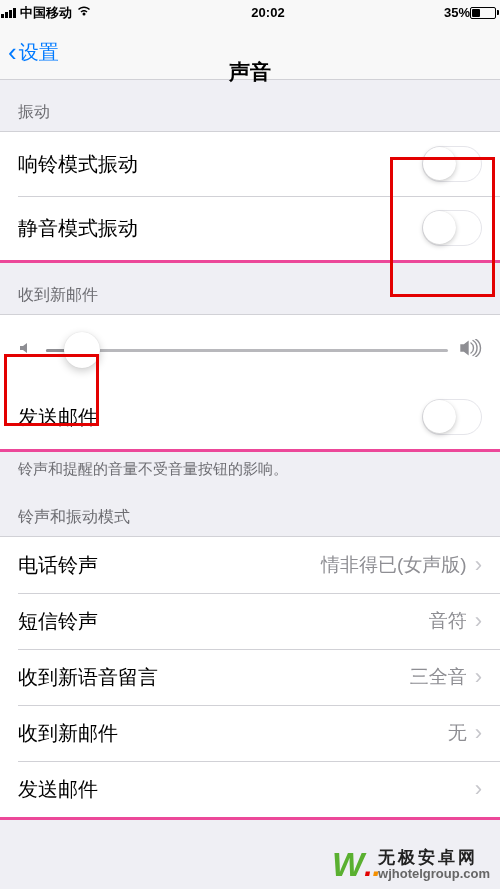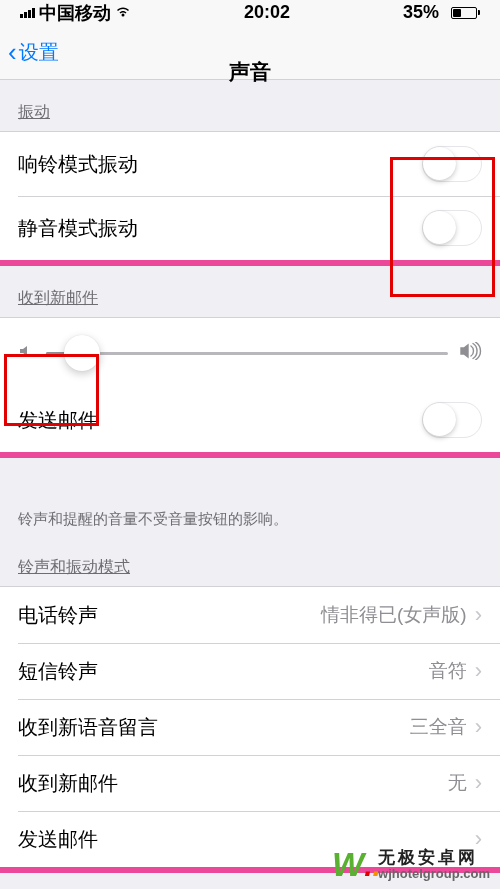--- a/index.html
+++ b/index.html
@@ -14,33 +14,33 @@
       background: #efeff4;
       position: relative;
       overflow: hidden;
     }
     .status-bar {
       height: 25px;
       background: #f8f8f8;
       display: flex;
       align-items: center;
       justify-content: space-between;
-      padding: 0 20px;
-      font-size: 18px;
+      padding: 0 1px;
+      font-size: 13px;
       font-weight: 600;
     }
     .status-left {
       display: flex;
       align-items: center;
       gap: 4px;
     }
     .status-right {
       display: flex;
       align-items: center;
-      gap: 12px;
+      gap: 0;
     }
     .signal-bars {
       display: flex;
       align-items: flex-end;
       gap: 1px;
     }
     .signal-bars span {
       width: 3px;
       background: #000;
       display: block;
@@ -99,32 +99,30 @@
       left: 50%;
       transform: translateX(-50%);
       font-size: 21px;
       font-weight: 600;
       margin-top: 40px;
     }
     .section-header {
       padding: 22px 18px 8px;
       font-size: 16px;
       color: #6d6d72;
-      text-decoration: underline;
     }
     .section-footer {
       padding: 8px 18px 6px;
       font-size: 15px;
       color: #6d6d72;
-      margin-top: 44px;
     }
     .cell-group {
       background: #fff;
       border-top: 1px solid #d1d1d6;
-      border-bottom: 6px solid #ec4899;
+      border-bottom: 3px solid #ec4899;
     }
     .cell {
       display: flex;
       align-items: center;
       justify-content: space-between;
       padding: 14px 18px;
       min-height: 56px;
       position: relative;
     }
     .cell + .cell::before {

